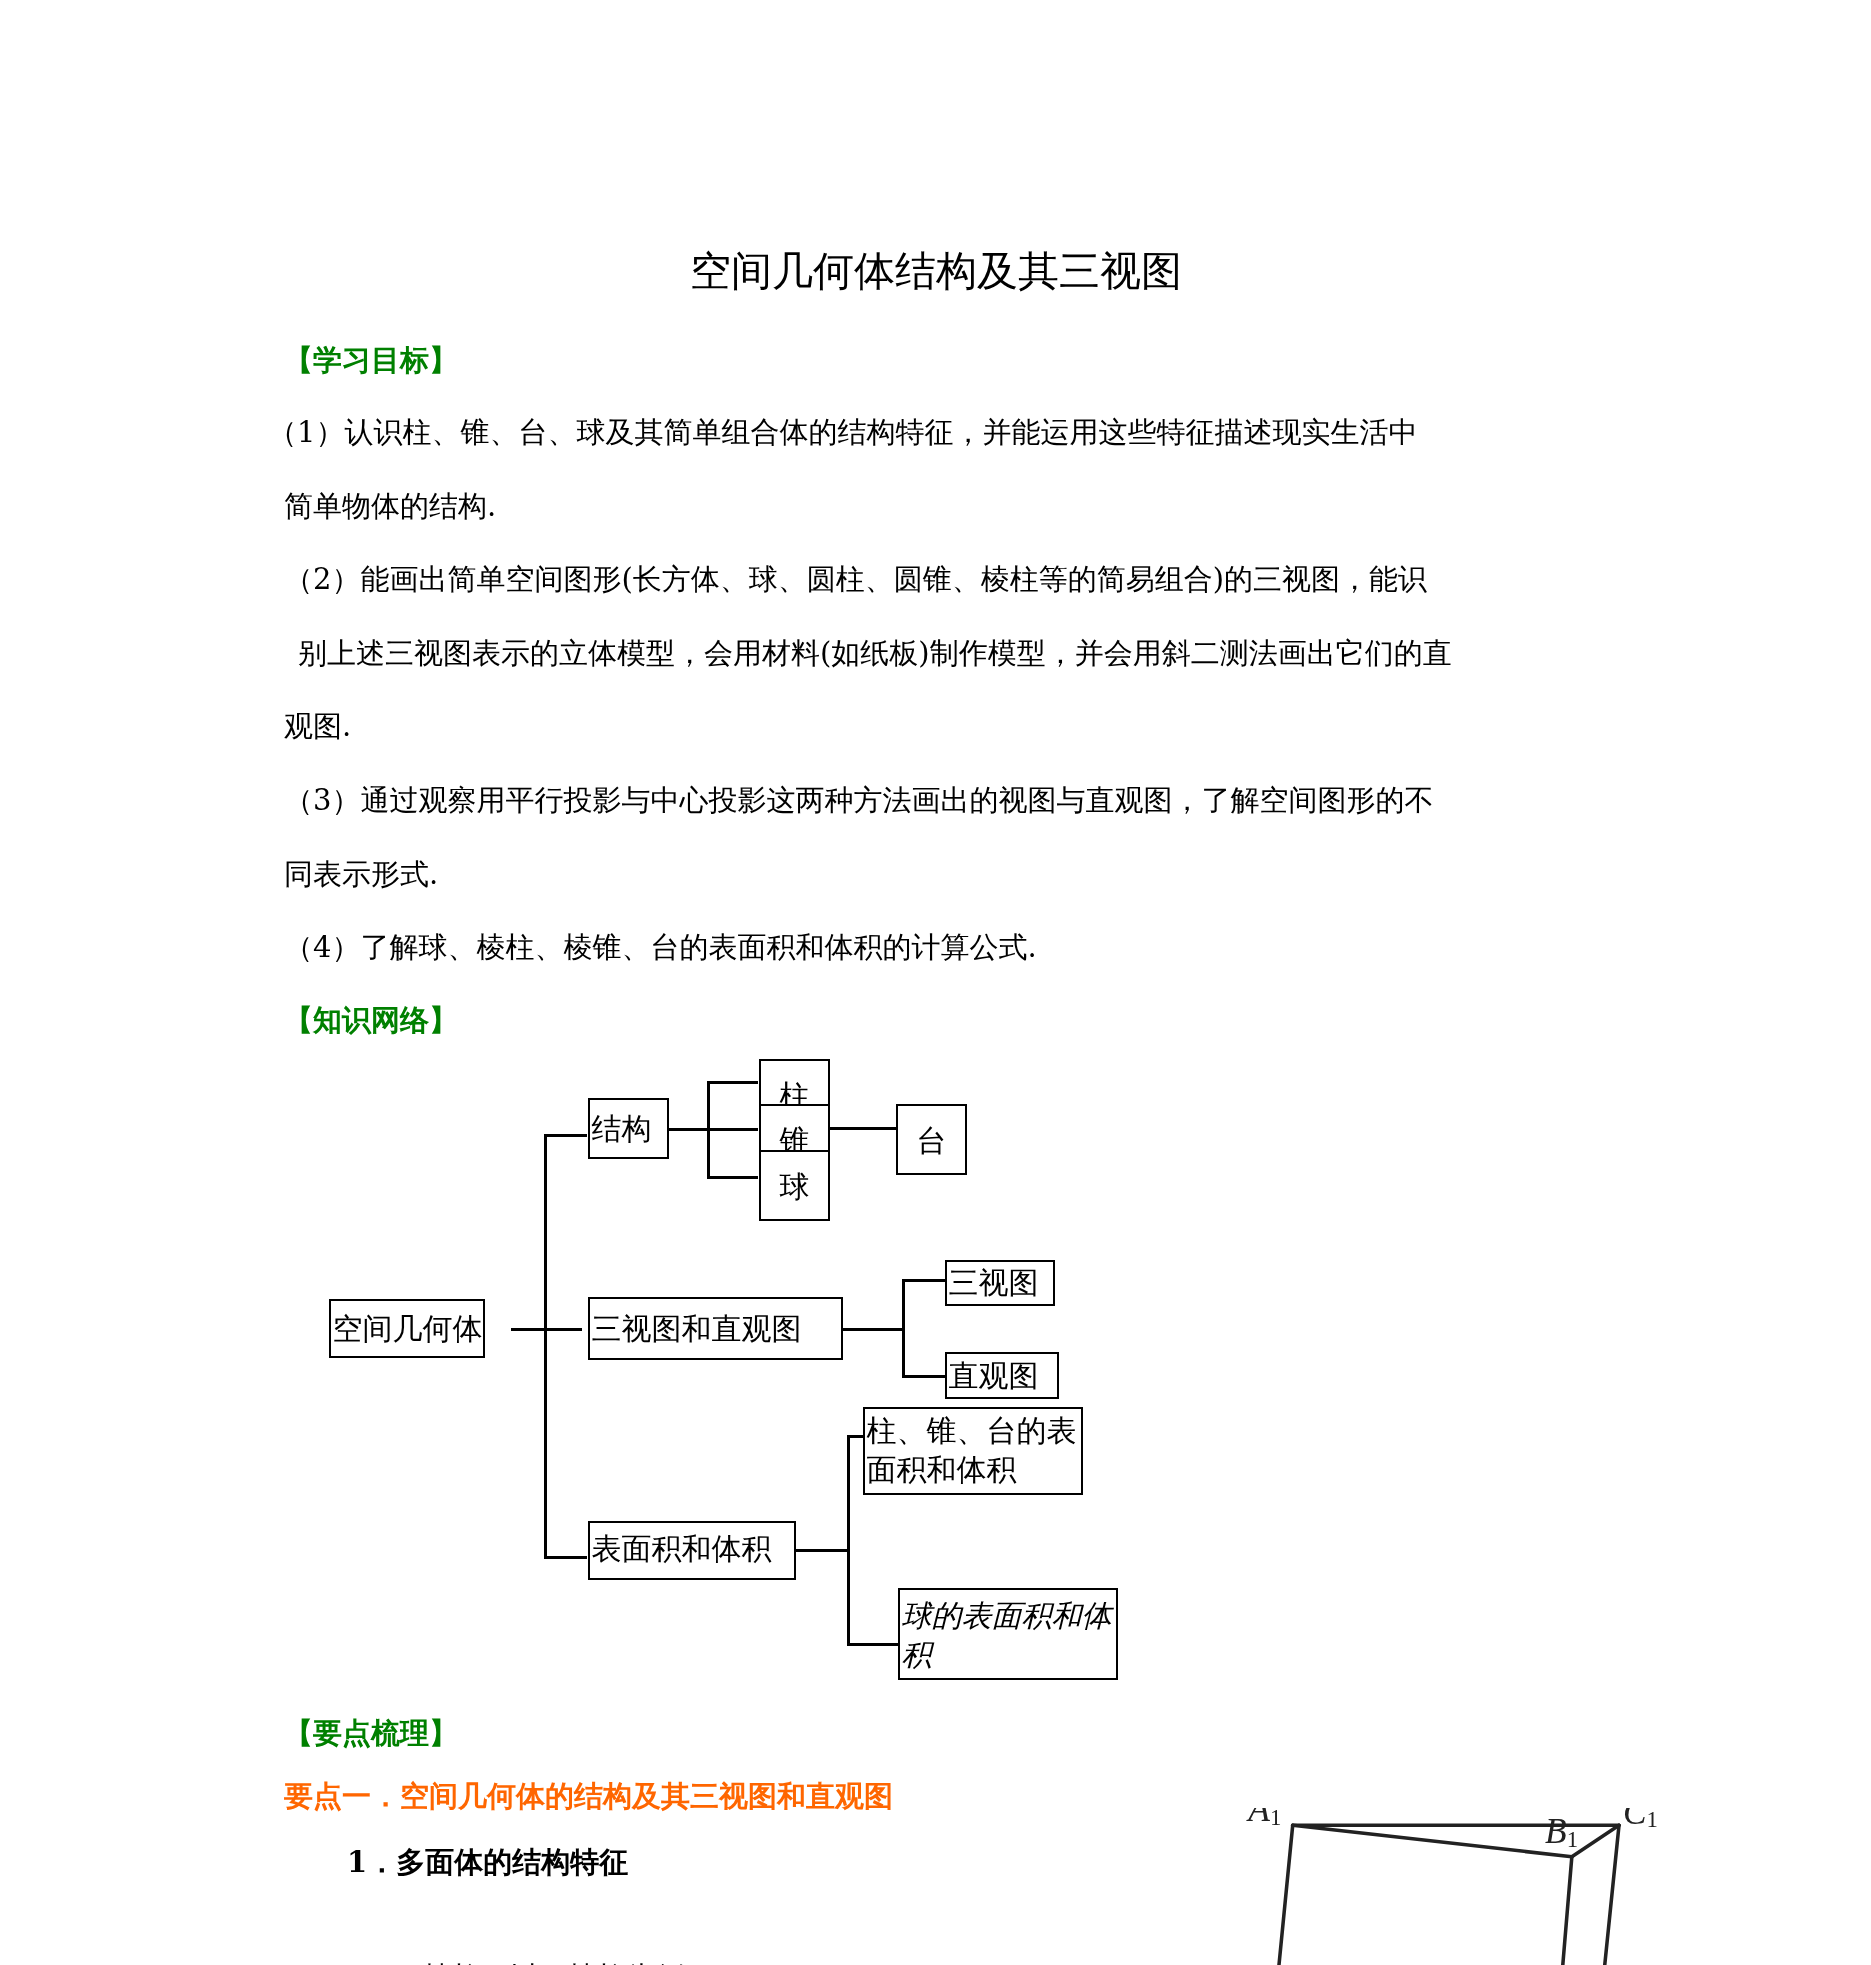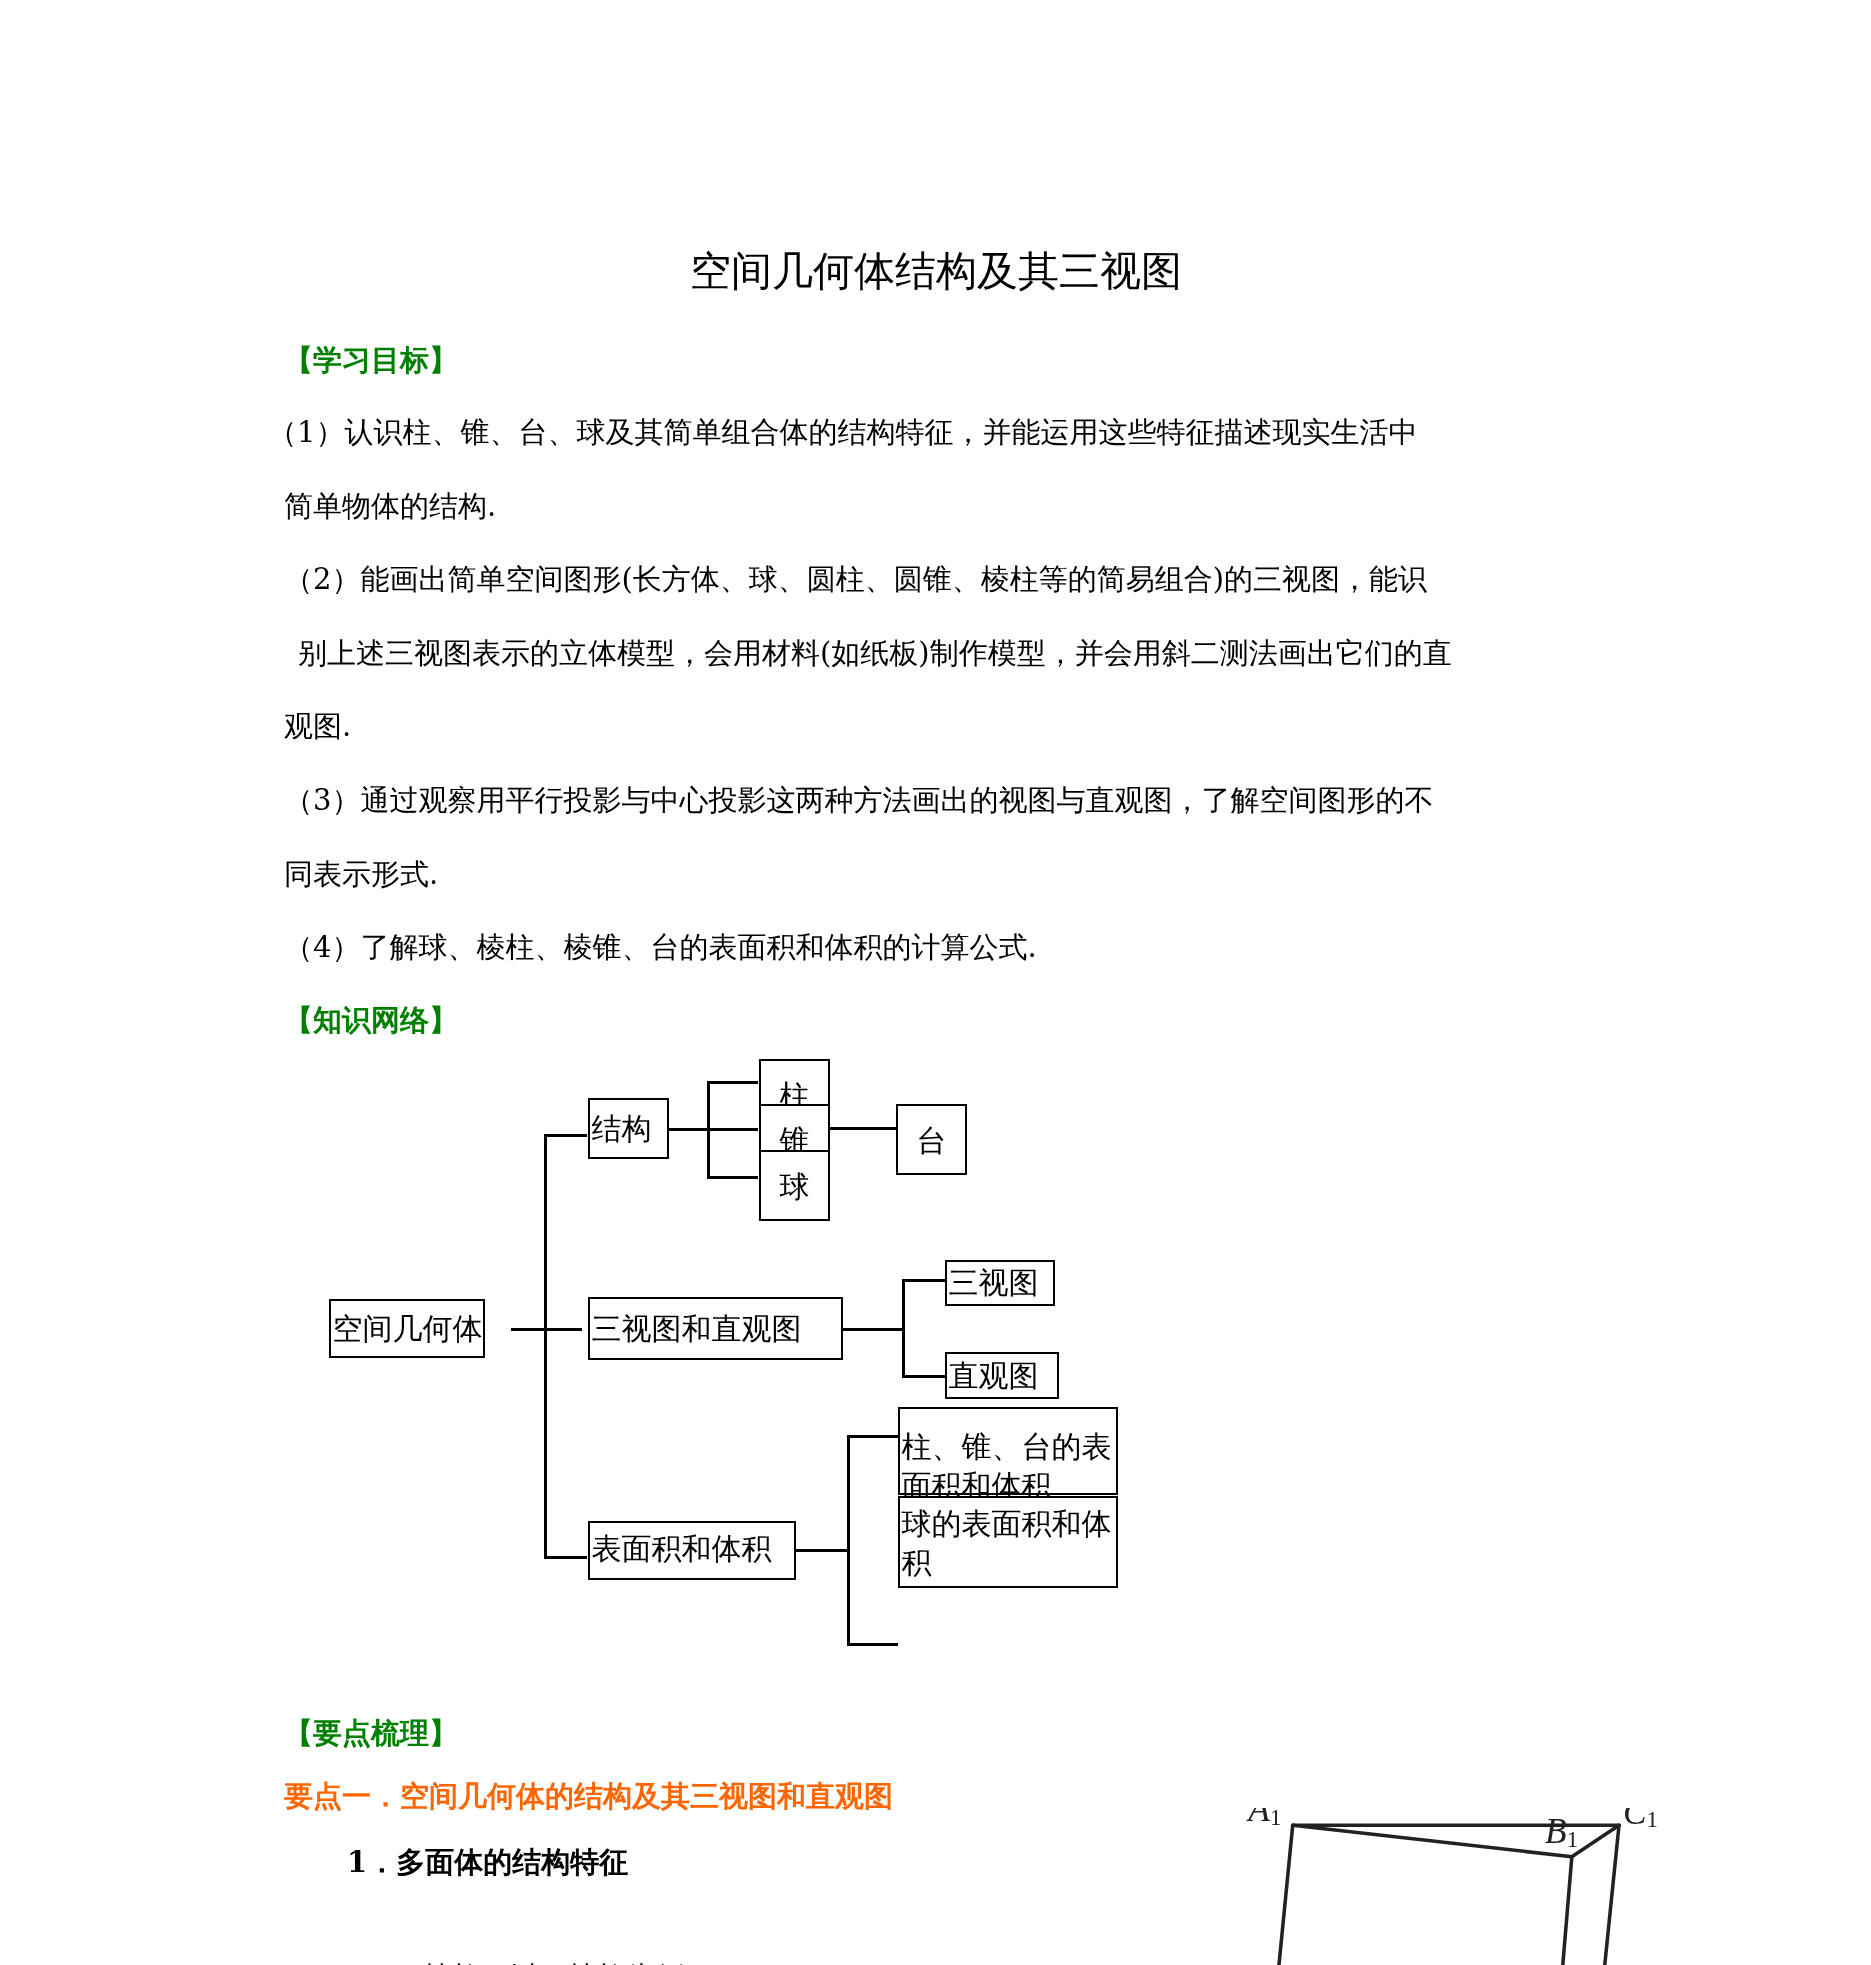--- a/index.html
+++ b/index.html
@@ -63,22 +63,22 @@
   <div class="fc-box" style="left:329px; top:1299px; width:156px; height:59px; padding-top:7.9px;">空间几何体</div>
   <div class="fc-box" style="left:588px; top:1098px; width:81px; height:61px; padding-top:8.6px;">结构</div>
   <div class="fc-box ctr" style="left:759px; top:1059px; width:71px; height:71px; padding-top:15px;">柱</div>
   <div class="fc-box ctr" style="left:759px; top:1104px; width:71px; height:71px; padding-top:15px;">锥</div>
   <div class="fc-box ctr" style="left:759px; top:1150px; width:71px; height:71px; padding-top:15px;">球</div>
   <div class="fc-box ctr" style="left:896px; top:1104px; width:71px; height:71px; padding-top:15px;">台</div>
   <div class="fc-box" style="left:588px; top:1297px; width:255px; height:63px; padding-top:9.8px;">三视图和直观图</div>
   <div class="fc-box" style="left:945px; top:1260px; width:110px; height:46px; padding-top:0.8px;">三视图</div>
   <div class="fc-box" style="left:945px; top:1352px; width:114px; height:47px; padding-top:1.6px;">直观图</div>
   <div class="fc-box" style="left:588px; top:1521px; width:208px; height:59px; padding-top:5.9px;">表面积和体积</div>
-  <div class="fc-box wrap" style="left:898px; top:1407px; width:220px; height:88px; padding-top:18px;">柱、锥、台的表面积和体积</div>
-  <div class="fc-box wrap" style="left:898px; top:1496px; width:220px; height:92px; padding-top:5.9px;">球的表面积和体积</div>
+  <div class="fc-box wrap" style="left:863px; top:1407px; width:220px; height:88px; padding-top:2px;">柱、锥、台的表面积和体积</div>
+  <div class="fc-box wrap" style="left:898px; top:1588px; width:220px; height:92px; padding-top:5.9px;font-style:italic;">球的表面积和体积</div>
 </div>
 
 <div class="abs sect" style="left:284px; top:1714px;">【要点梳理】</div>
 <div class="abs orange" style="left:284px; top:1777px;">要点一．空间几何体的结构及其三视图和直观图</div>
 <div class="abs body bold" style="left:347px; top:1843px;">1．多面体的结构特征</div>
 <div class="abs body" style="left:347px; top:1912px;margin-top:46px;">（1）棱柱（以三棱柱为例）</div>
 
 <svg class="abs" style="left:1199px; top:1808px;" width="590" height="629" viewBox="0 0 1500 1600">
   <g stroke="#222" stroke-width="9" fill="none" stroke-linecap="round" stroke-linejoin="round">
     <line x1="238" y1="44" x2="1068" y2="44"></line>

